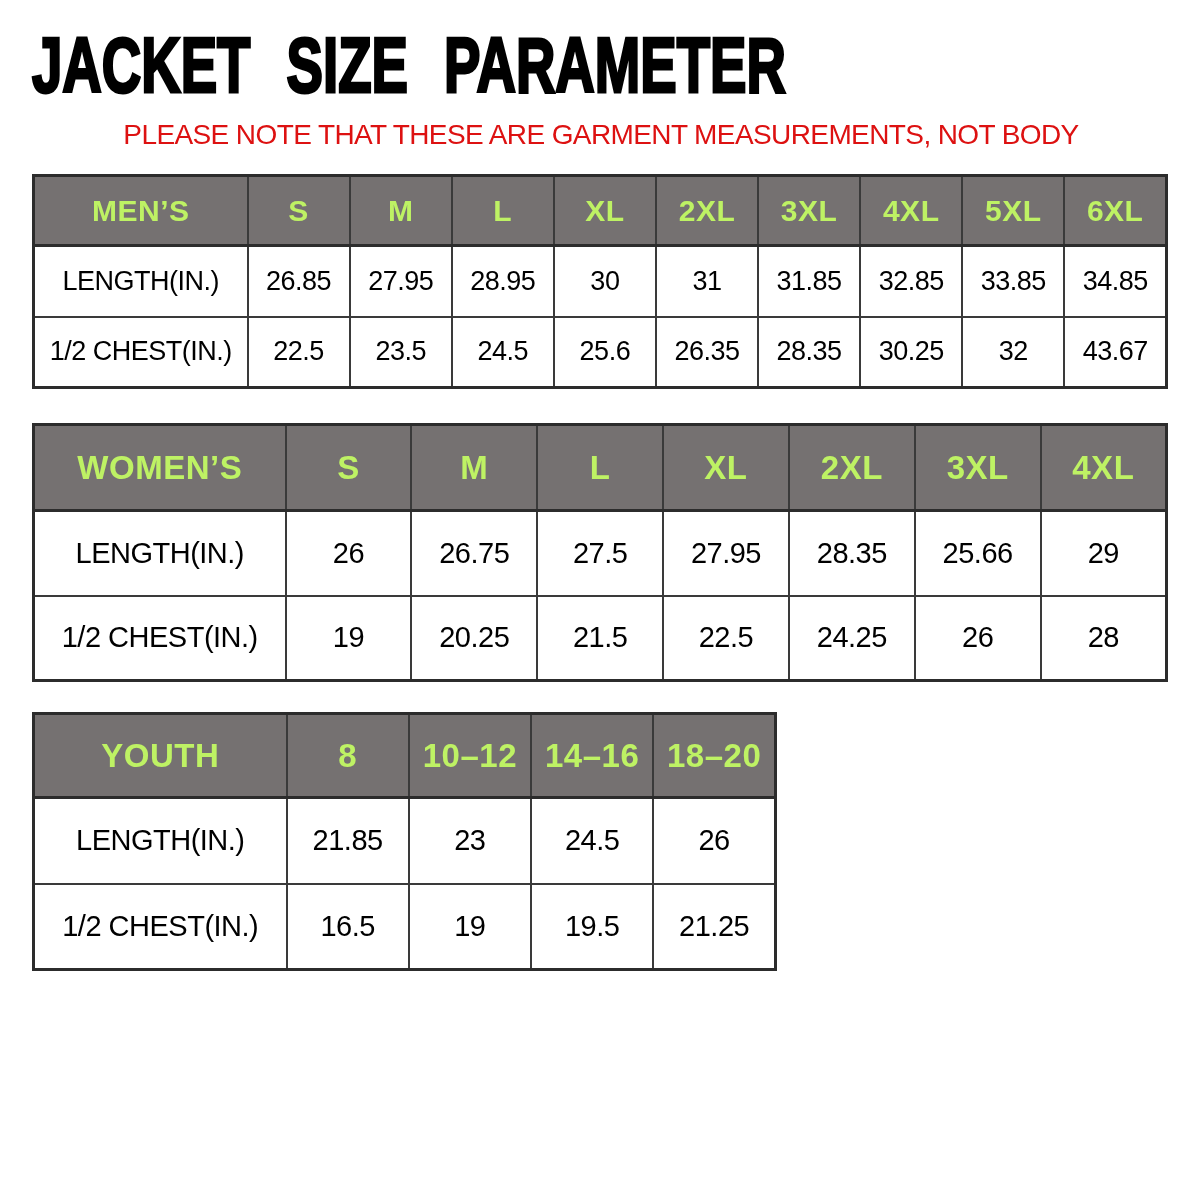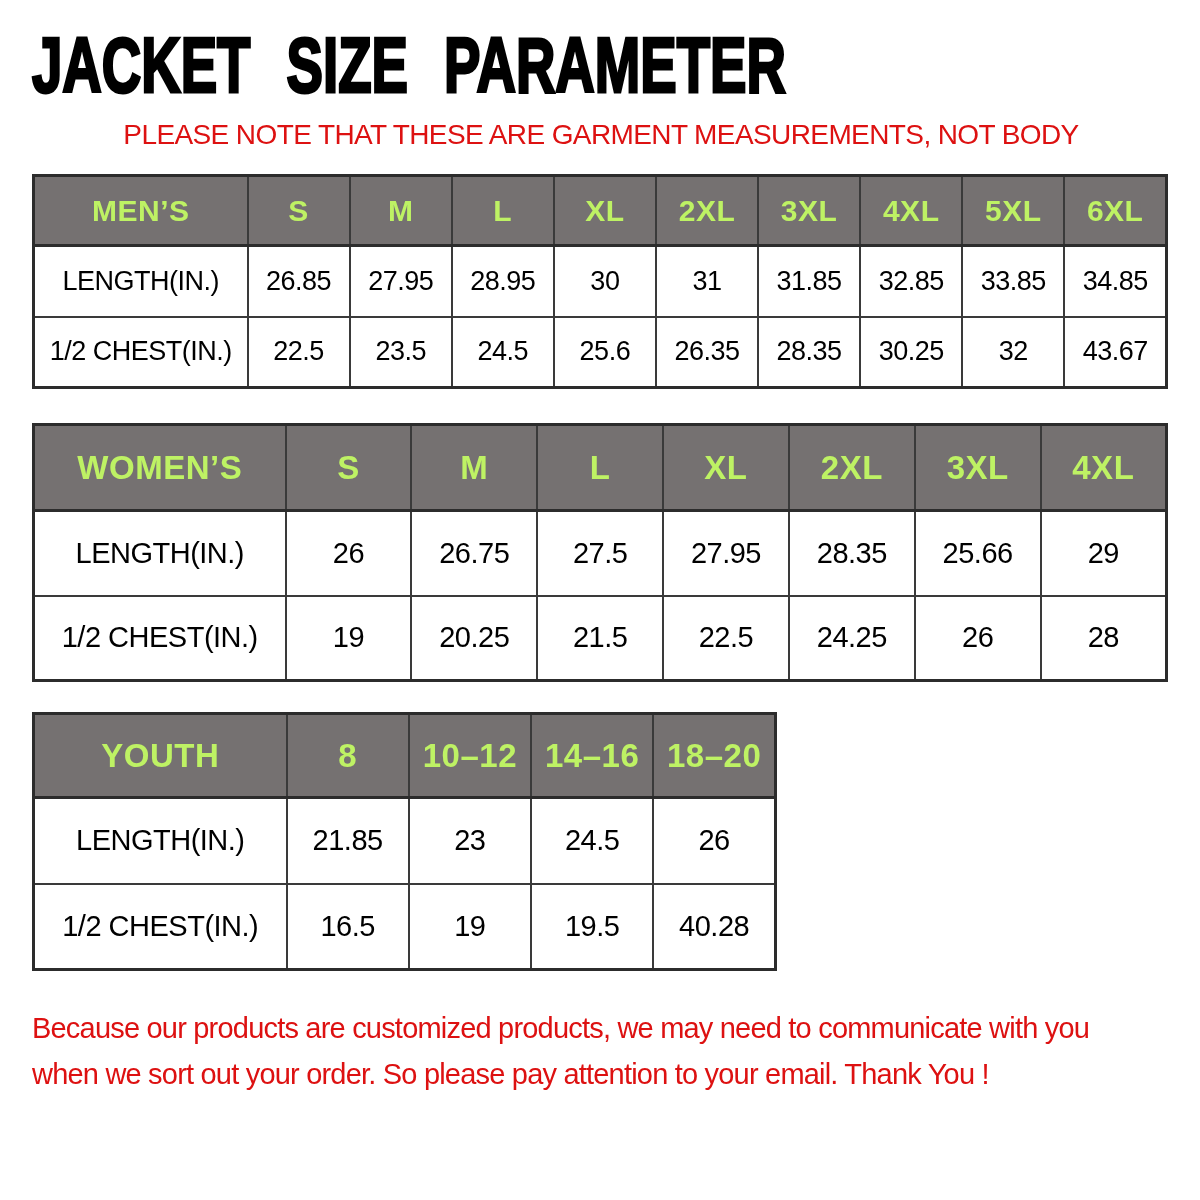--- a/index.html
+++ b/index.html
@@ -239,24 +239,20 @@
         <td>21.85</td>
         <td>23</td>
         <td>24.5</td>
         <td>26</td>
       </tr>
       <tr>
         <td>1/2 CHEST(IN.)</td>
         <td>16.5</td>
         <td>19</td>
         <td>19.5</td>
-        <td>40.28</td>
+        <td>21.25</td>
       </tr>
     </tbody>
   </table>
 
-  <div class="footer-note">
-    <span class="line">Because our products are customized products, we may need to communicate with you</span>
-    <span class="line">when we sort out your order. So please pay attention to your email. Thank You !</span>
-  </div>
 
 
 </div>
 
 </body></html>

